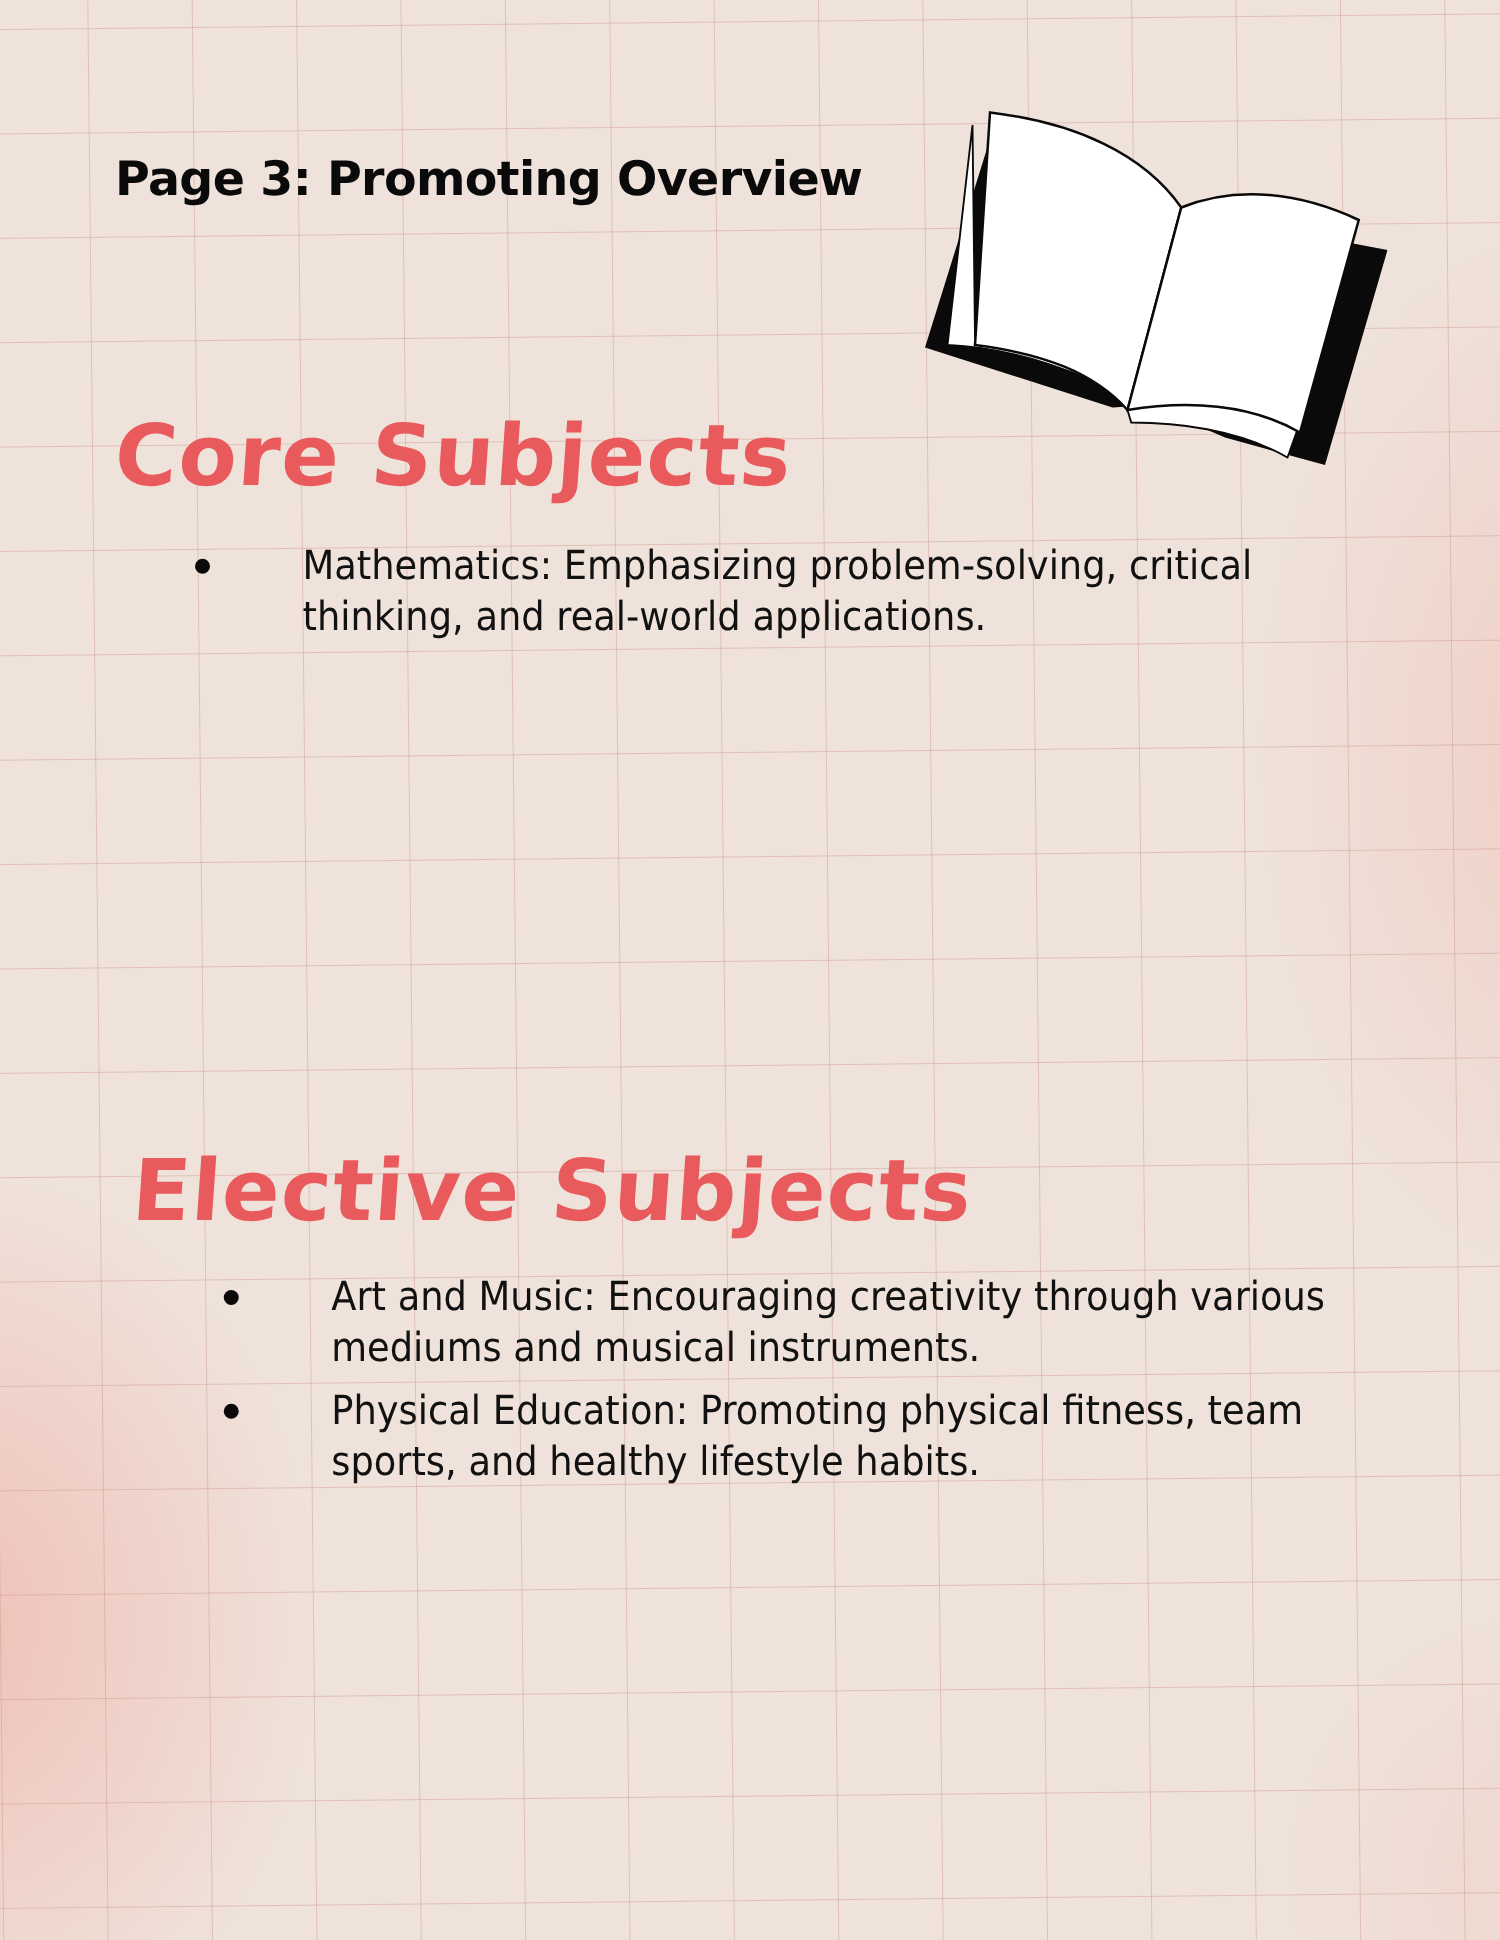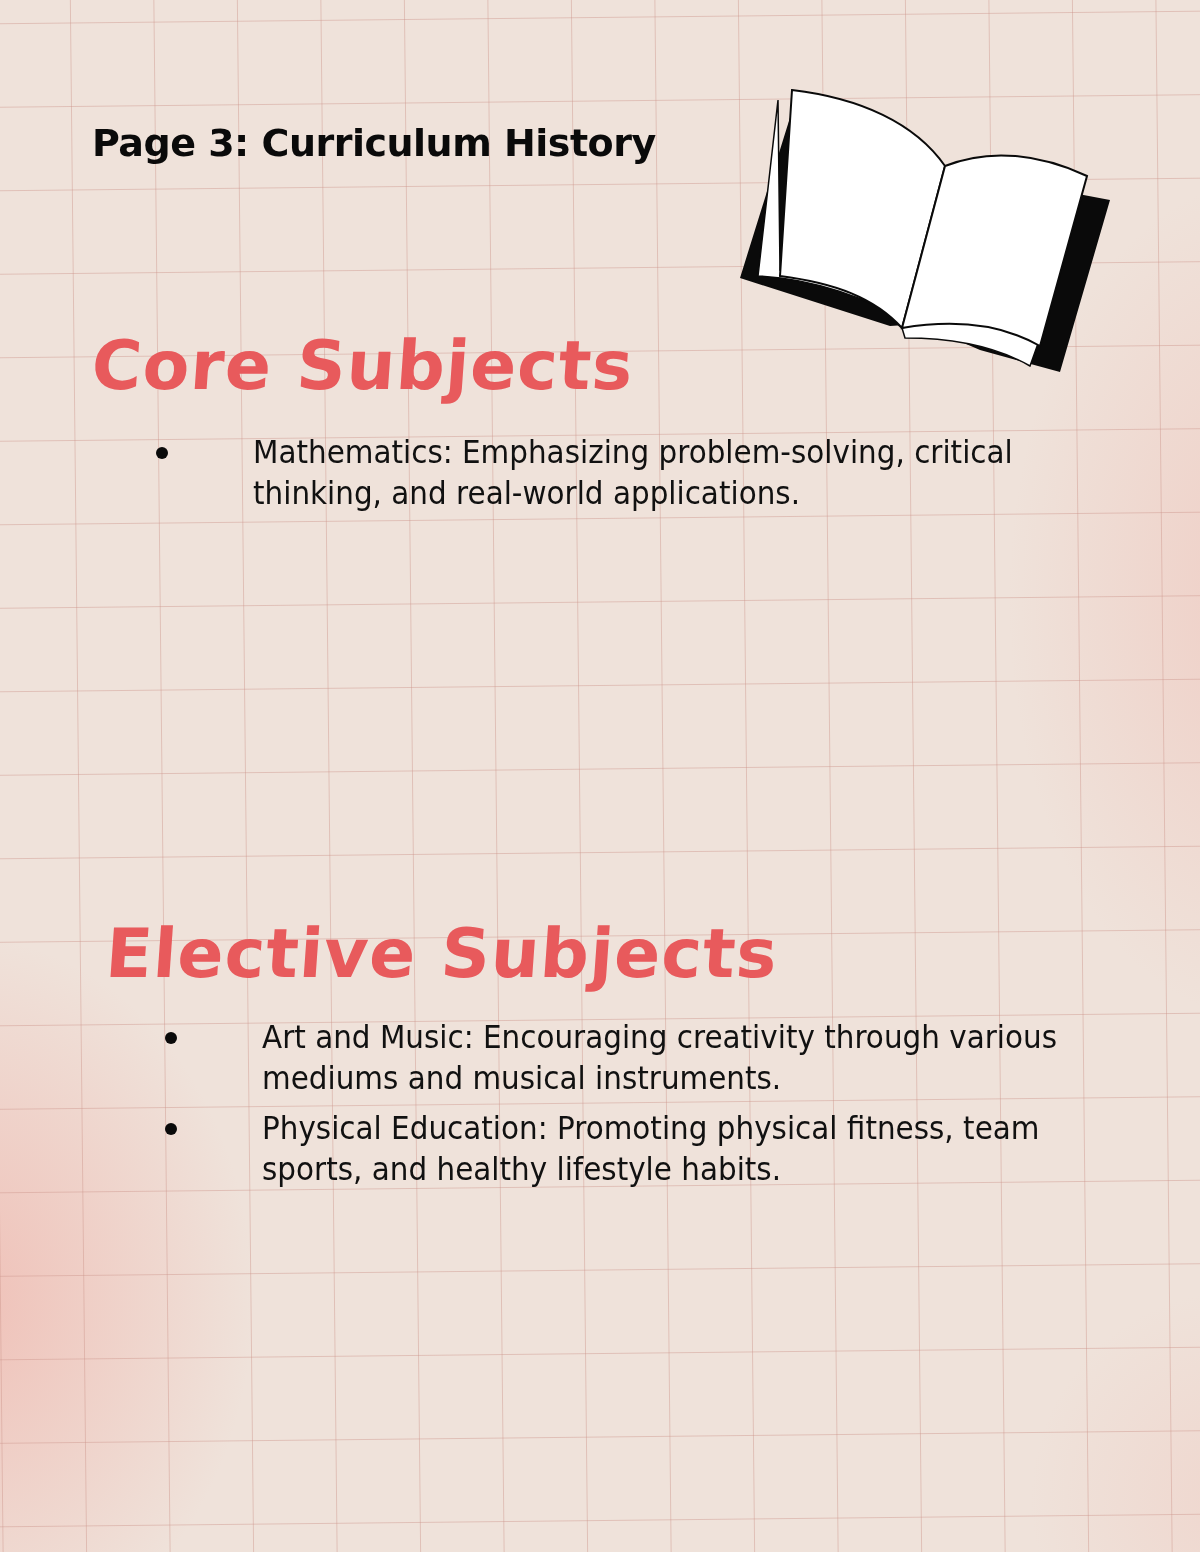--- a/index.html
+++ b/index.html
@@ -77,60 +77,59 @@
       padding: 0;
       list-style: none;
       font-family: "DejaVu Sans", sans-serif;
       font-size: 32px;
       line-height: 41px;
       color: #111;
     }
     .bullet-list li {
       position: relative;
       margin-bottom: 9px;
-      padding-left: 11px;
     }
     .bullet-list .dot {
       position: absolute;
       width: 12px;
       height: 12px;
       border-radius: 50%;
       background: #0a0a0a;
       top: 15px;
     }
     .list-core {
       left: 242px;
       top: 432px;
       width: 830px;
     }
     .list-core .dot {
       left: -86px;
     }
     .list-elective {
-      left: 251px;
+      left: 265px;
       top: 1017px;
       width: 840px;
     }
     .list-elective .dot {
       left: -86px;
     }
     .item-text {
       display: block;
       transform: scaleX(0.92);
       transform-origin: left center;
       width: 108%;
     }
   </style>
 </head>
 <body>
 
 <div class="paper"></div>
 <div class="grid"></div>
 
-<h1 class="page-title">Page 3: Curriculum History</h1>
+<h1 class="page-title">Page 3: Promoting Overview</h1>
 
 <div class="book">
   <svg width="370" height="290" viewBox="0 0 370 290" xmlns="http://www.w3.org/2000/svg">
 
     <polygon points="53,20 120,38 190,78 370,112 320,284 240,262 180,236 150,238 0,190" fill="#0a0a0a"></polygon>
 
     <path d="M38,12 L18,188 C70,190 130,210 175,238 L175,230 C130,205 80,188 40,182 Z" fill="#ffffff" stroke="#0a0a0a" stroke-width="1.5"></path>
 
     <path d="M52,2 C120,10 175,35 205,78 L162,240 C135,210 95,195 40,188 Z" fill="#ffffff" stroke="#0a0a0a" stroke-width="2"></path>
 

